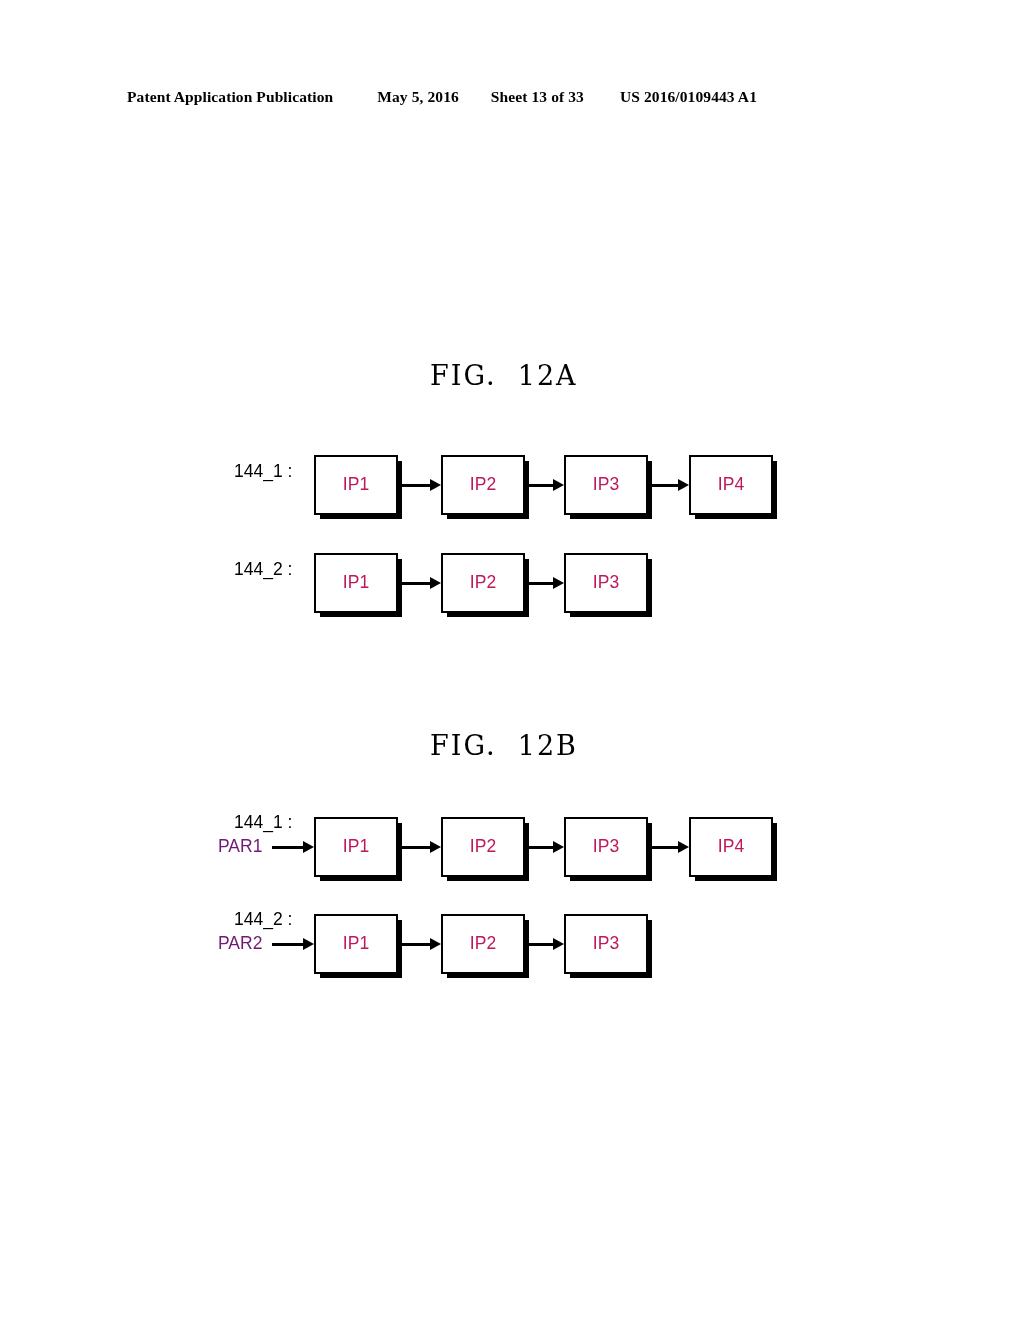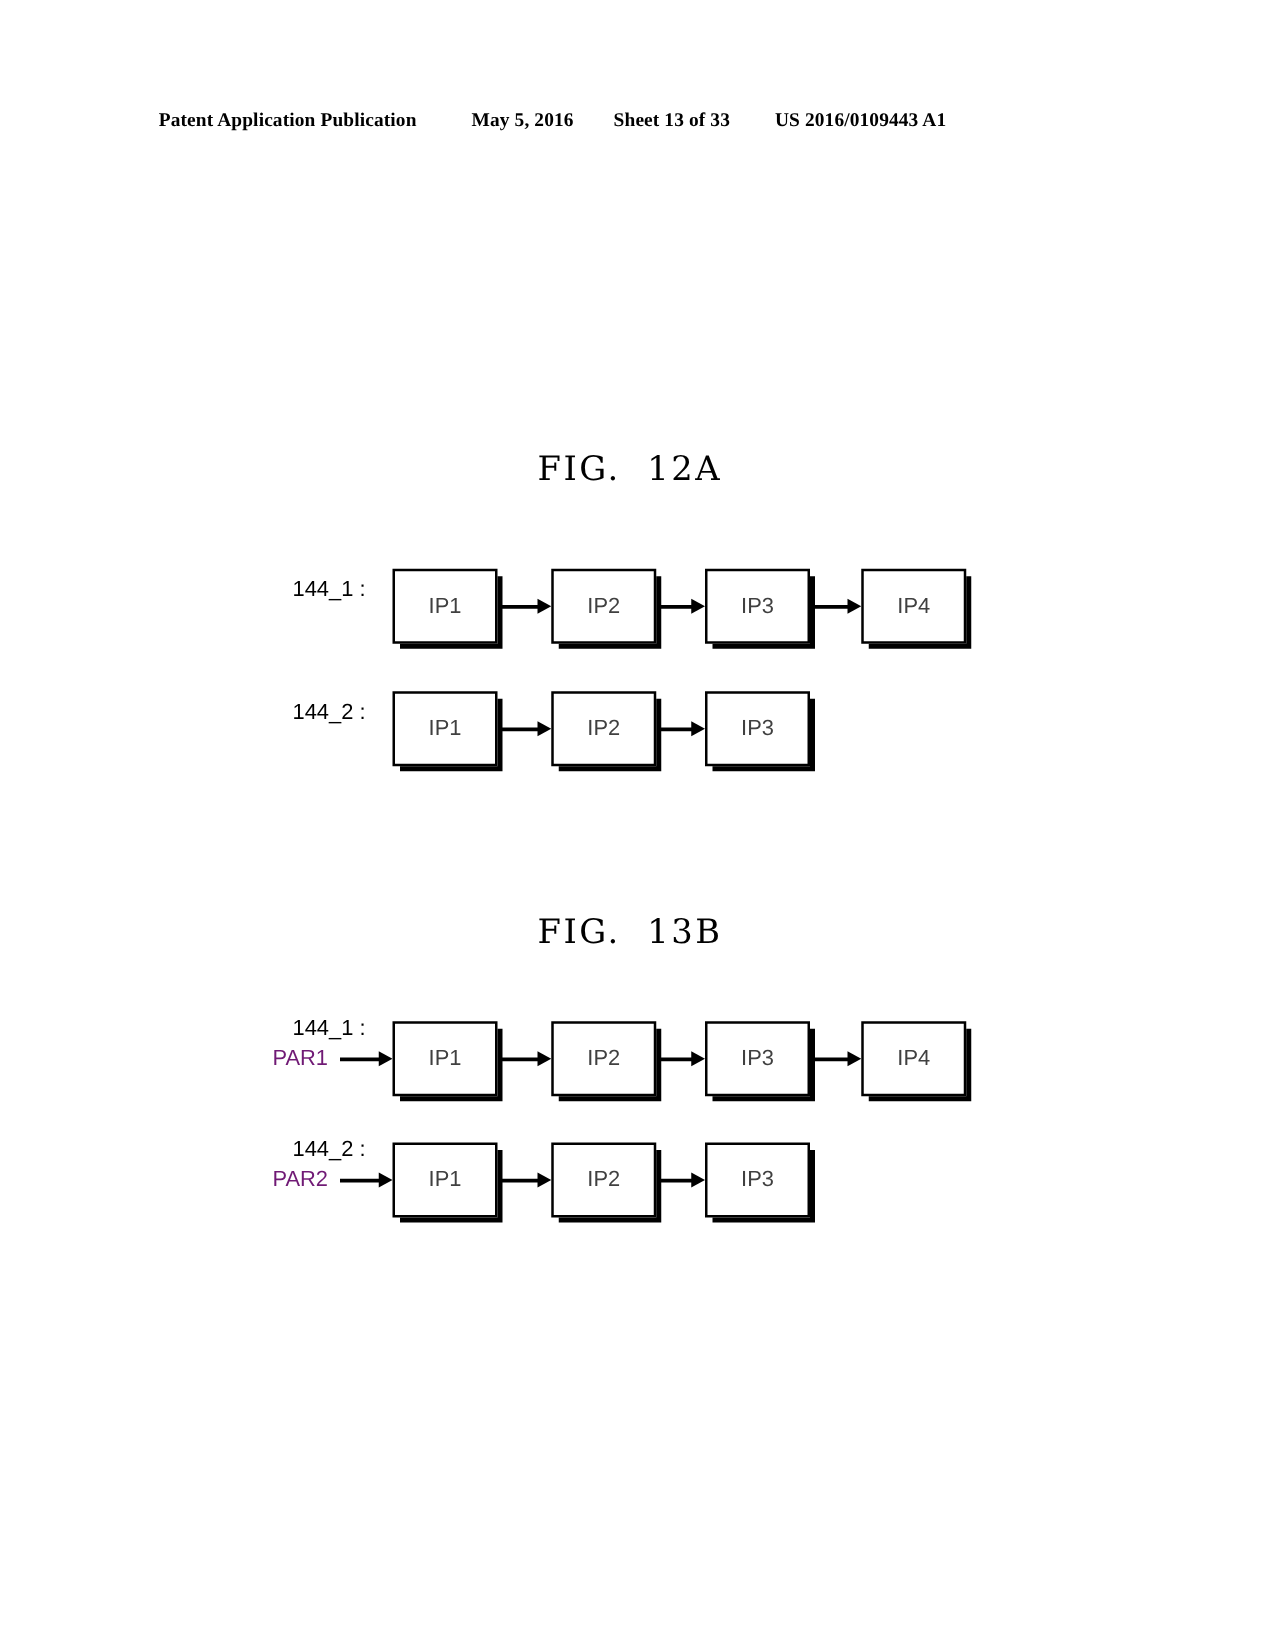--- a/index.html
+++ b/index.html
@@ -83,21 +83,21 @@
     background: #ffffff;
     box-shadow: 5px 5px 0 -1px #000000;
     display: flex;
     align-items: center;
     justify-content: center;
   }
   .ip-box .ip-label {
     font-family: "Liberation Sans", sans-serif;
     font-size: 17.5px;
     line-height: 1;
-    color: #404040;
+    color: #be185d;
     user-select: none;
   }
 
   
   .arrow {
     position: absolute;
     height: 12px;
     display: block;
   }
   .arrow .shaft {
@@ -178,21 +178,21 @@
   <div class="arrow" style="left:528px; top:577px; width:36px;">
     <div class="shaft" style="width:26px;"></div>
       <div class="head" style="left:25px;"></div>
   </div>
 
   <div class="ip-box" style="left:564px; top:553px;">
     <span class="ip-label">IP3</span>
   </div>
 </div>
 
-<div class="fig-title" id="fig-12b-title">FIG.  13B</div>
+<div class="fig-title" id="fig-12b-title">FIG.  12B</div>
 
 <div class="row">
   <div class="row-label" style="left:234px; top:812px;">144_1 :</div>
   <div class="par-label" style="left:218px; top:836px;">PAR1</div>
   <div class="arrow" style="left:272px; top:841px; width:42px;">
     <div class="shaft" style="width:32px;"></div>
       <div class="head" style="left:31px;"></div>
   </div>
 
   <div class="ip-box" style="left:314px; top:817px;">

